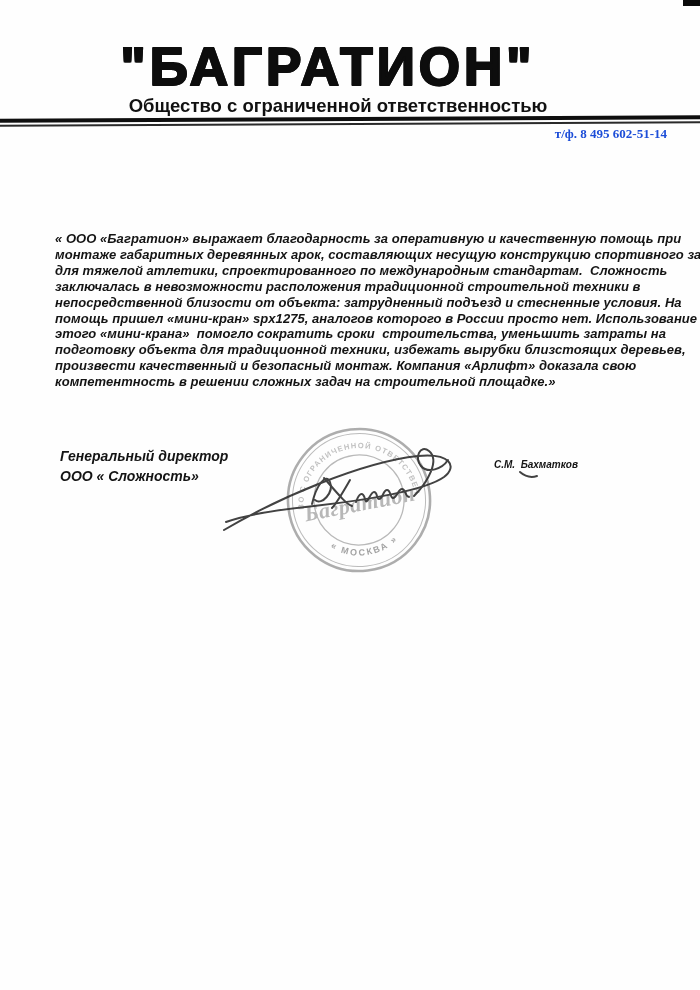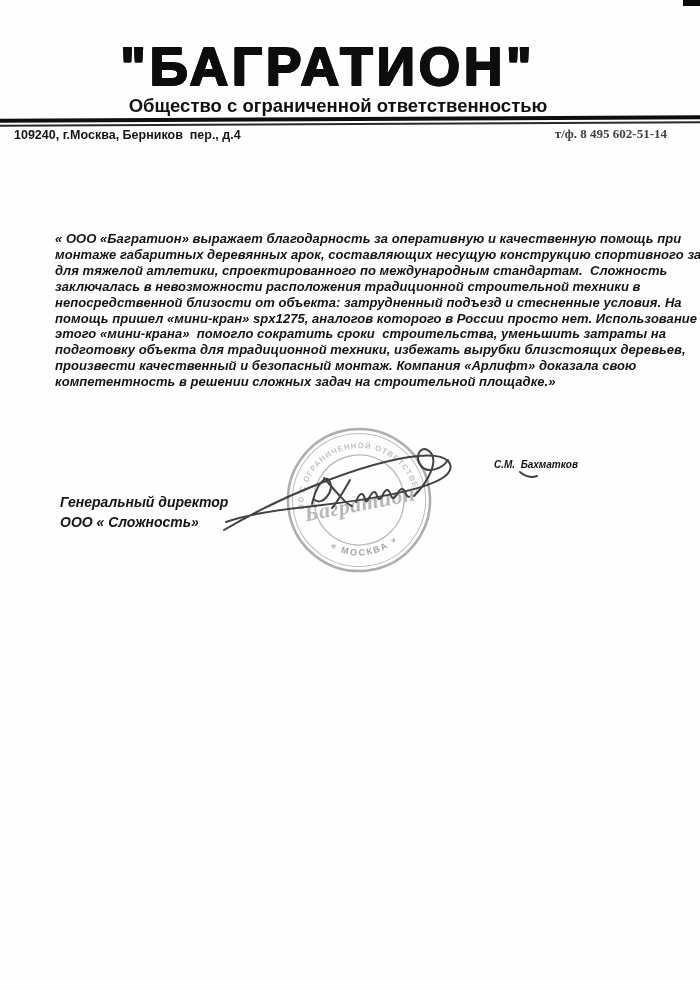--- a/index.html
+++ b/index.html
@@ -38,32 +38,32 @@
     position:absolute;top:122.5px;left:-4px;width:710px;height:1.5px;
     background:#2a2a2a;transform:rotate(-0.3deg);
   }
   .address{
     position:absolute;top:128px;left:14px;
     font-size:12.5px;font-weight:700;color:#151515;white-space:pre;
   }
   .phone{
     position:absolute;top:126px;right:33px;
     font-family:"Liberation Serif", serif;
-    font-size:13px;font-weight:700;color:#404040;white-space:pre;
+    font-size:13px;font-weight:700;color:#1d4ed8;white-space:pre;
   }
   .paragraph{
     position:absolute;top:231px;left:55px;
     font-size:13px;font-weight:700;font-style:italic;
     line-height:15.9px;color:#141414;letter-spacing:0.05px;
   }
   .paragraph div{white-space:pre;}
   .signoff{
     position:absolute;top:447px;left:60px;
     font-size:14px;font-weight:700;font-style:italic;
-    line-height:19.5px;color:#141414;white-space:pre;margin-top:46px;
+    line-height:19.5px;color:#141414;white-space:pre;
   }
   .signer-name{
     position:absolute;top:459px;left:494px;
     font-size:10px;font-weight:700;font-style:italic;color:#141414;white-space:pre;
   }
   .stamp-svg{position:absolute;top:416px;left:263px;z-index:1;}
   .signature-svg{position:absolute;top:406px;left:216px;z-index:2;}
 </style>
 </head>
 <body>
@@ -71,21 +71,20 @@
 <div id="page">
 
   <div class="corner-mark"></div>
 
   <div class="title">"БАГРАТИОН"</div>
   <div class="subtitle">Общество с ограниченной ответственностью</div>
 
   <div class="rule-thick"></div>
   <div class="rule-thin"></div>
 
-  <div class="address">109240, г.Москва, Берников  пер., д.4</div>
   <div class="phone">т/ф. 8 495 602-51-14</div>
 
   <div class="paragraph">
       <div>« ООО «Багратион» выражает благодарность за оперативную и качественную помощь при</div>
       <div>монтаже габаритных деревянных арок, составляющих несущую конструкцию спортивного зала</div>
       <div>для тяжелой атлетики, спроектированного по международным стандартам.  Сложность</div>
       <div>заключалась в невозможности расположения традиционной строительной техники в</div>
       <div>непосредственной близости от объекта: затрудненный подъезд и стесненные условия. На</div>
       <div>помощь пришел «мини-кран» spx1275, аналогов которого в России просто нет. Использование</div>
       <div>этого «мини-крана»  помогло сократить сроки  строительства, уменьшить затраты на</div>

